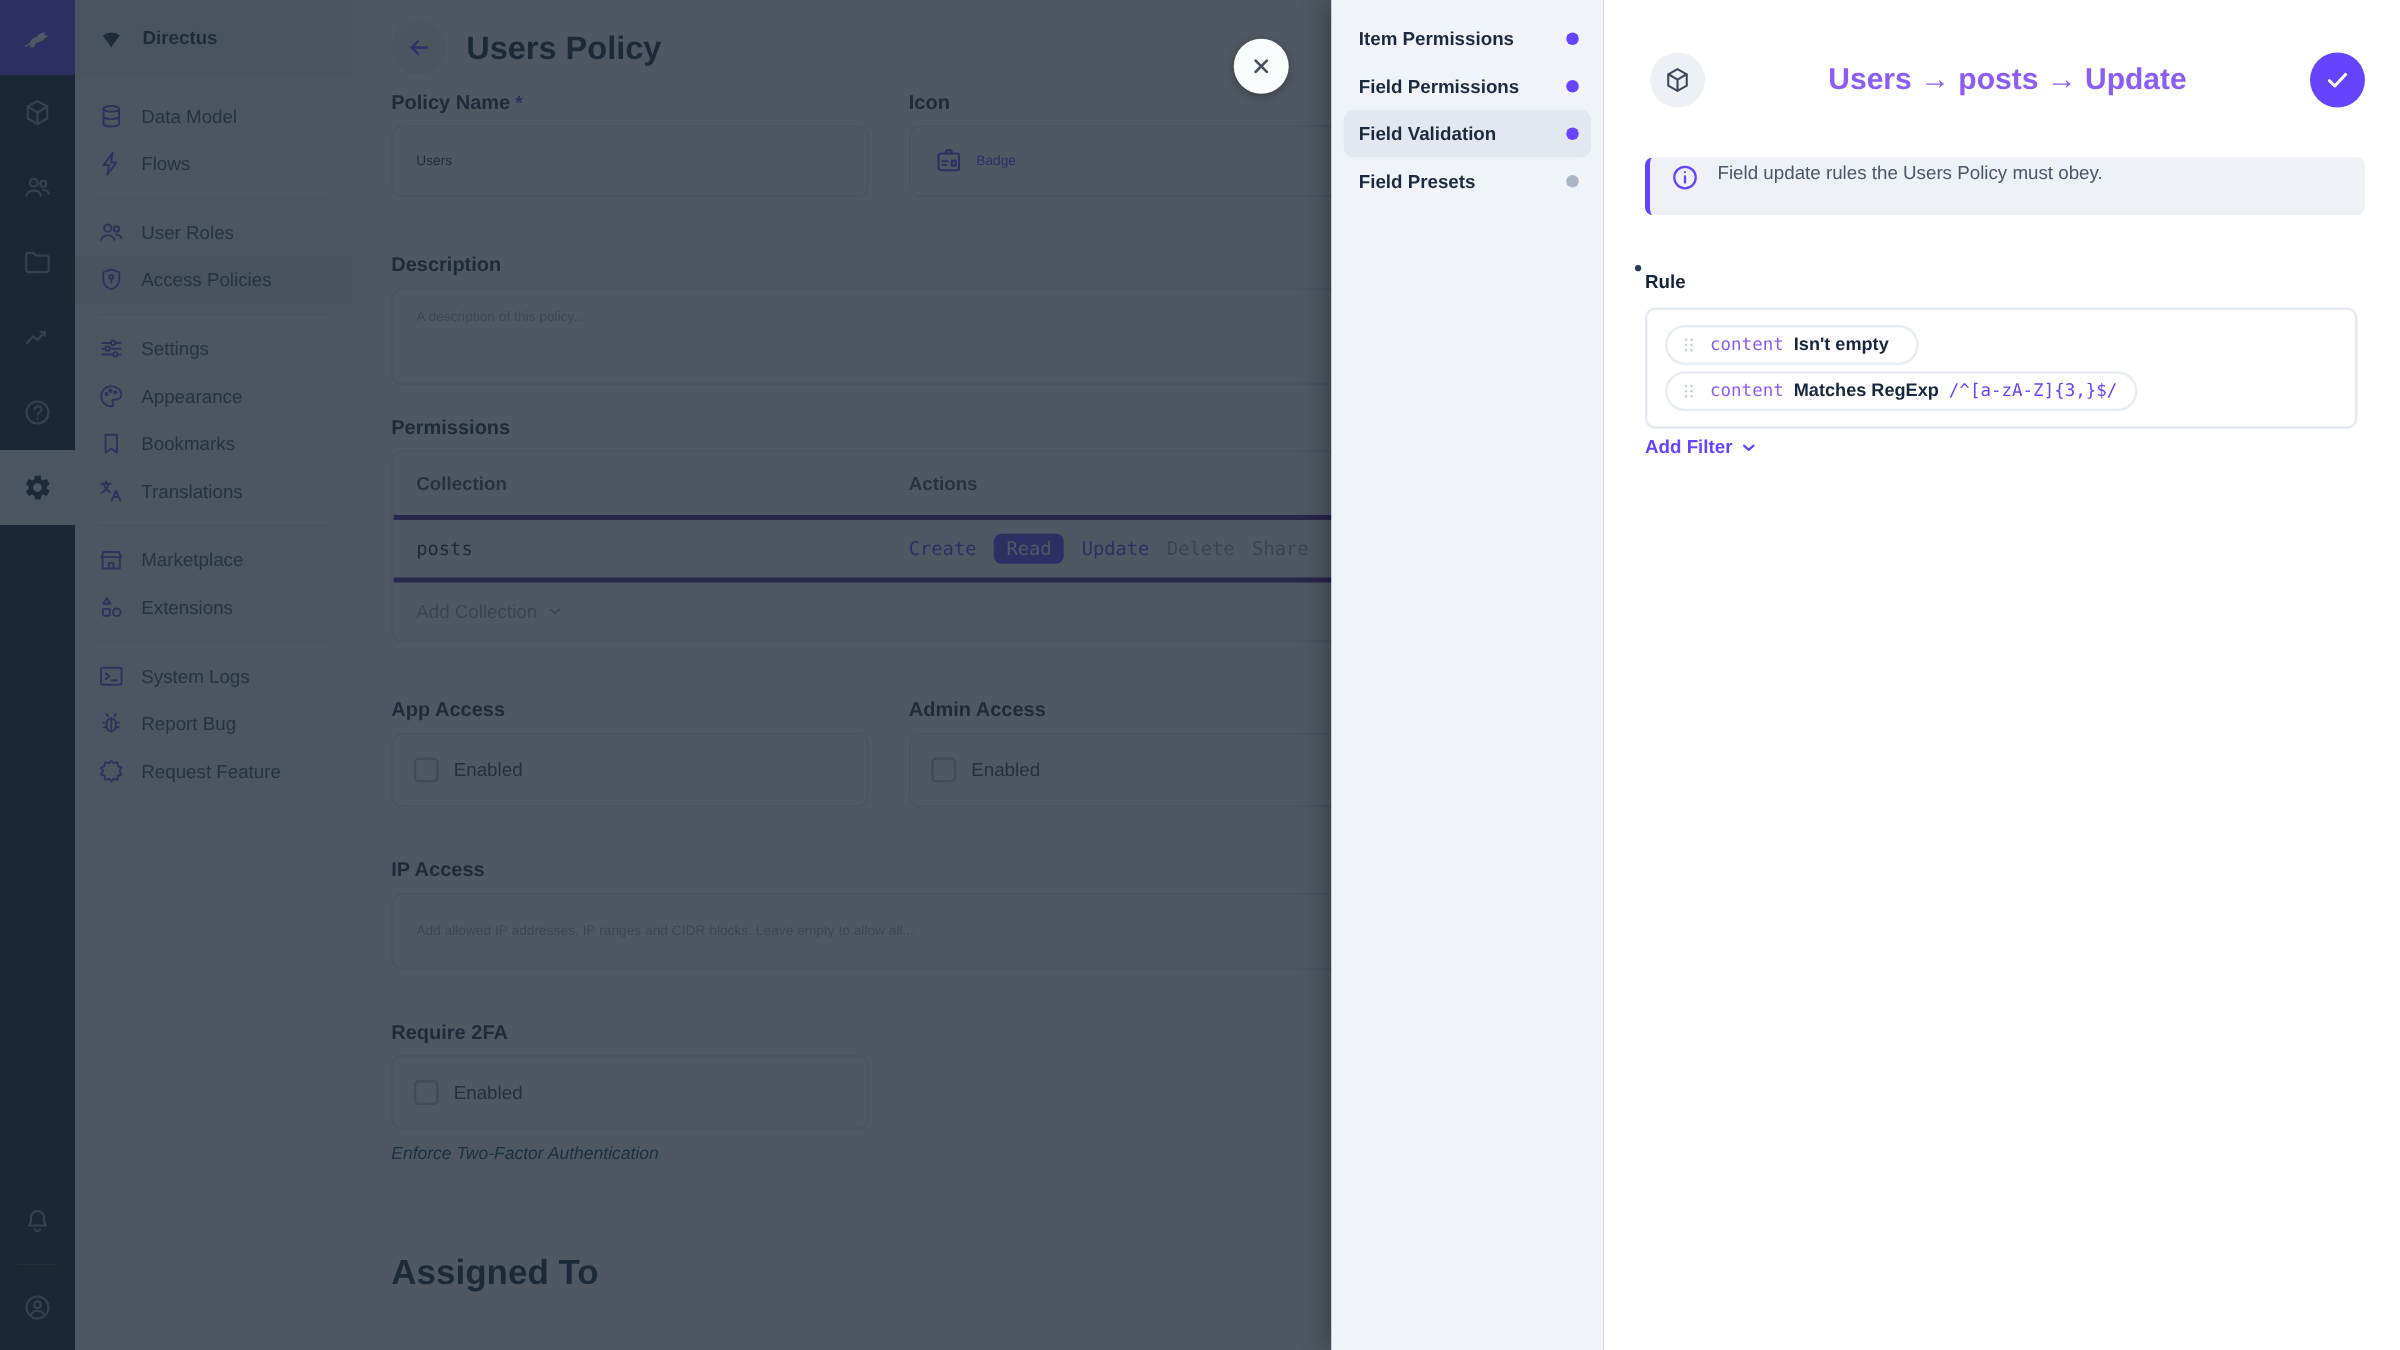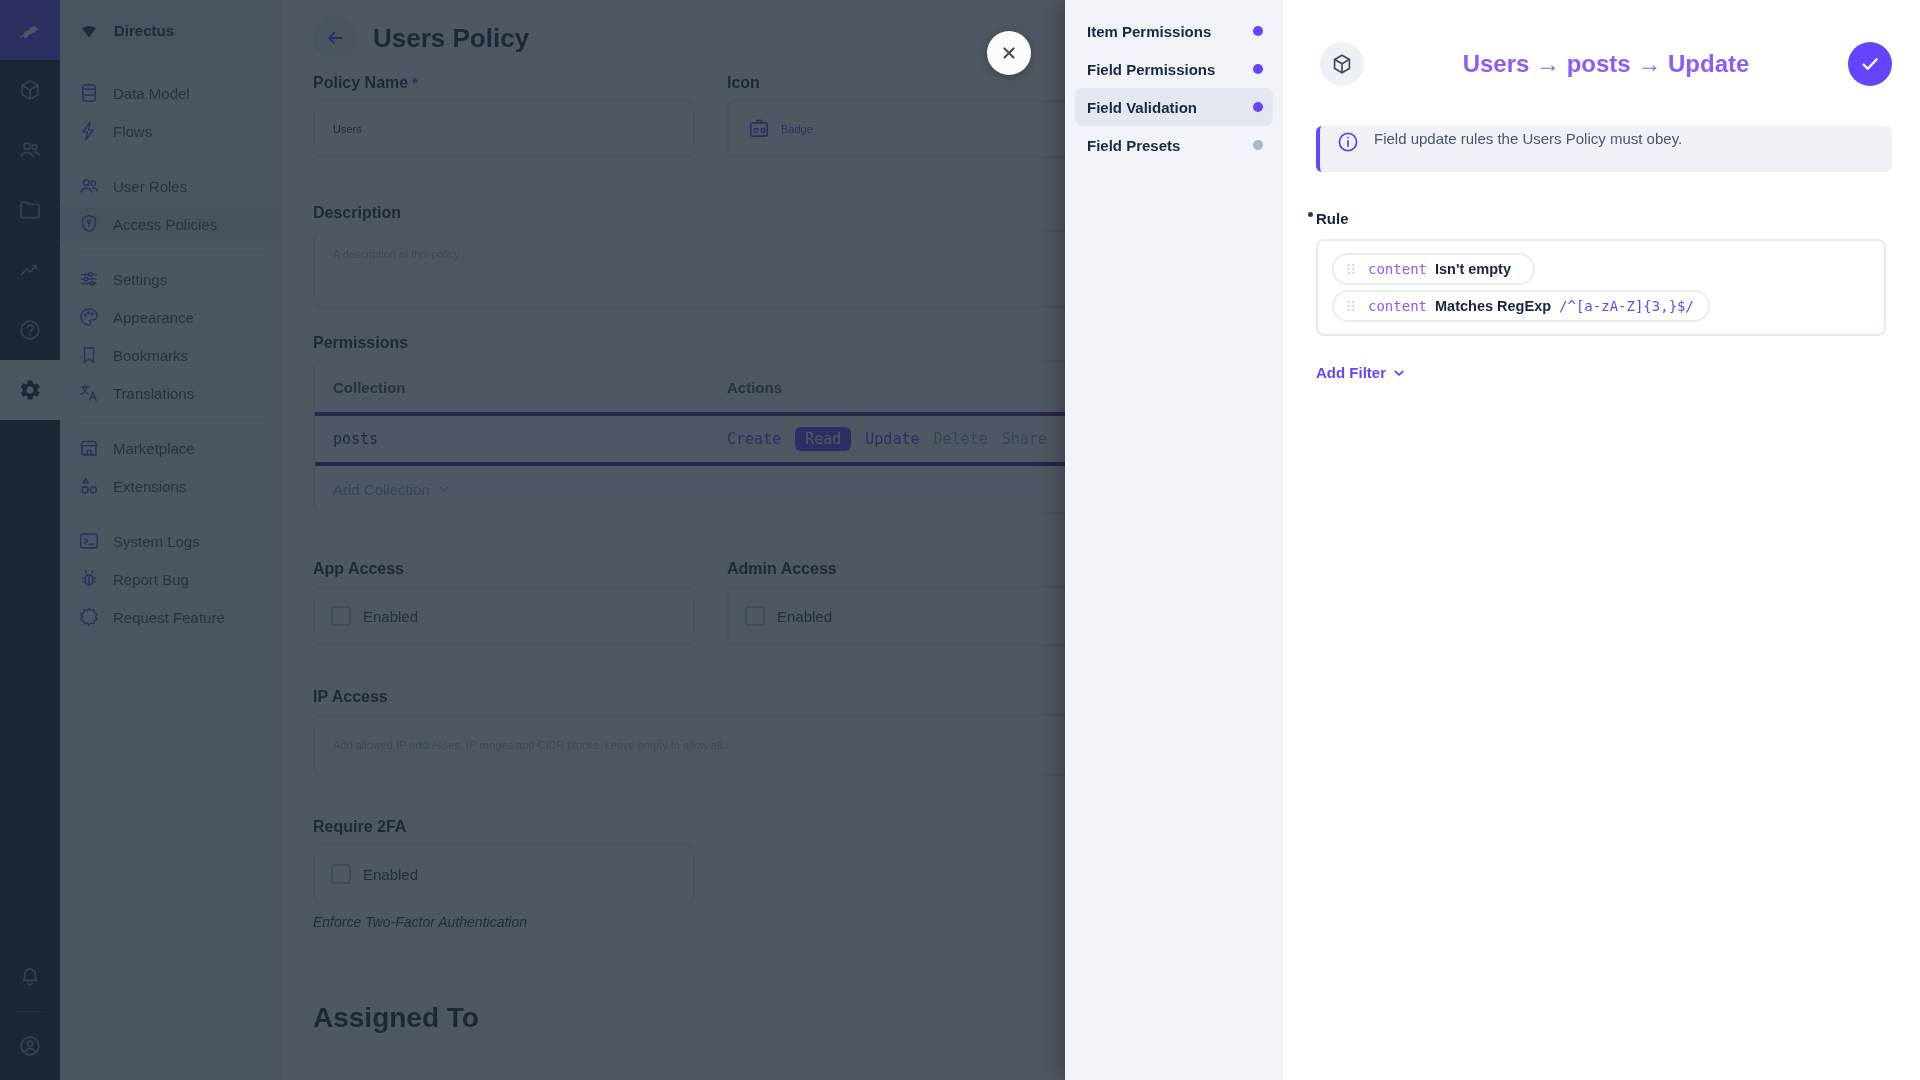--- a/index.html
+++ b/index.html
@@ -85,31 +85,31 @@
   .drawer-main{flex:1;background:#fff;padding:0 28px 0 33px;}
   .dm-header{display:flex;align-items:center;gap:16px;padding-top:30px;}
   .dm-badge{width:44px;height:44px;border-radius:50%;background:#edf0f4;color:#3f4a5a;
     display:grid;place-items:center;flex:none;margin-left:4px;}
   .dm-title{font-size:24px;font-weight:700;color:#8b5cf6;flex:1;text-align:center;}
   .dm-check{width:44px;height:44px;border-radius:50%;background:#6644ff;color:#fff;
     display:grid;place-items:center;border:none;flex:none;}
   .notice{margin-top:28px;background:#eef1f5;border-left:4px solid #6644ff;border-radius:6px;
     height:46px;display:flex;align-items:flex-start;gap:14px;padding:4px 16px;color:#4c5666;font-size:15px;}
   .notice-icon{color:#6644ff;flex:none;}
-  .rule-label{margin-top:38px;display:flex;align-items:flex-start;font-size:15px;font-weight:700;color:#14233c;}
+  .rule-label{margin-top:38px;display:flex;align-items:flex-start;font-size:15px;font-weight:700;color:#14233c;flex-direction:column;}
   .req-dot{width:5px;height:5px;border-radius:50%;background:#2b3a52;margin:2px 3px 0 -8px;flex:none;}
   .rule-panel{margin-top:12px;border:2px solid #e6ebf1;border-radius:8px;width:570px;
     padding:12px 14px;display:flex;flex-direction:column;align-items:flex-start;gap:5px;}
   .pill{display:inline-flex;align-items:center;gap:8px;height:32px;border:2px solid #e8edf2;
     border-radius:16px;padding:0 14px 0 8px;background:#fff;}
   .drag{color:#c7d0da;flex:none;}
   .pill-field{font-size:14px;color:#8b5cf6;}
   .pill-op{font-size:14.5px;font-weight:700;color:#16263f;}
   .pill-val{font-size:14px;color:#6644ff;}
-  .add-filter{margin-top:28px;display:flex;gap:4px;align-items:center;color:#6644ff;
+  .add-filter{margin-top:6px;display:flex;gap:4px;align-items:center;color:#6644ff;
     font-weight:700;font-size:15px;border:none;background:none;padding:0;}
 </style>
 </head>
 <body>
 
 <div class="stage">
 
   <aside class="module-bar">
     <div class="logo">
       <svg width="30" height="30" viewBox="0 0 24 24" fill="#fff">

